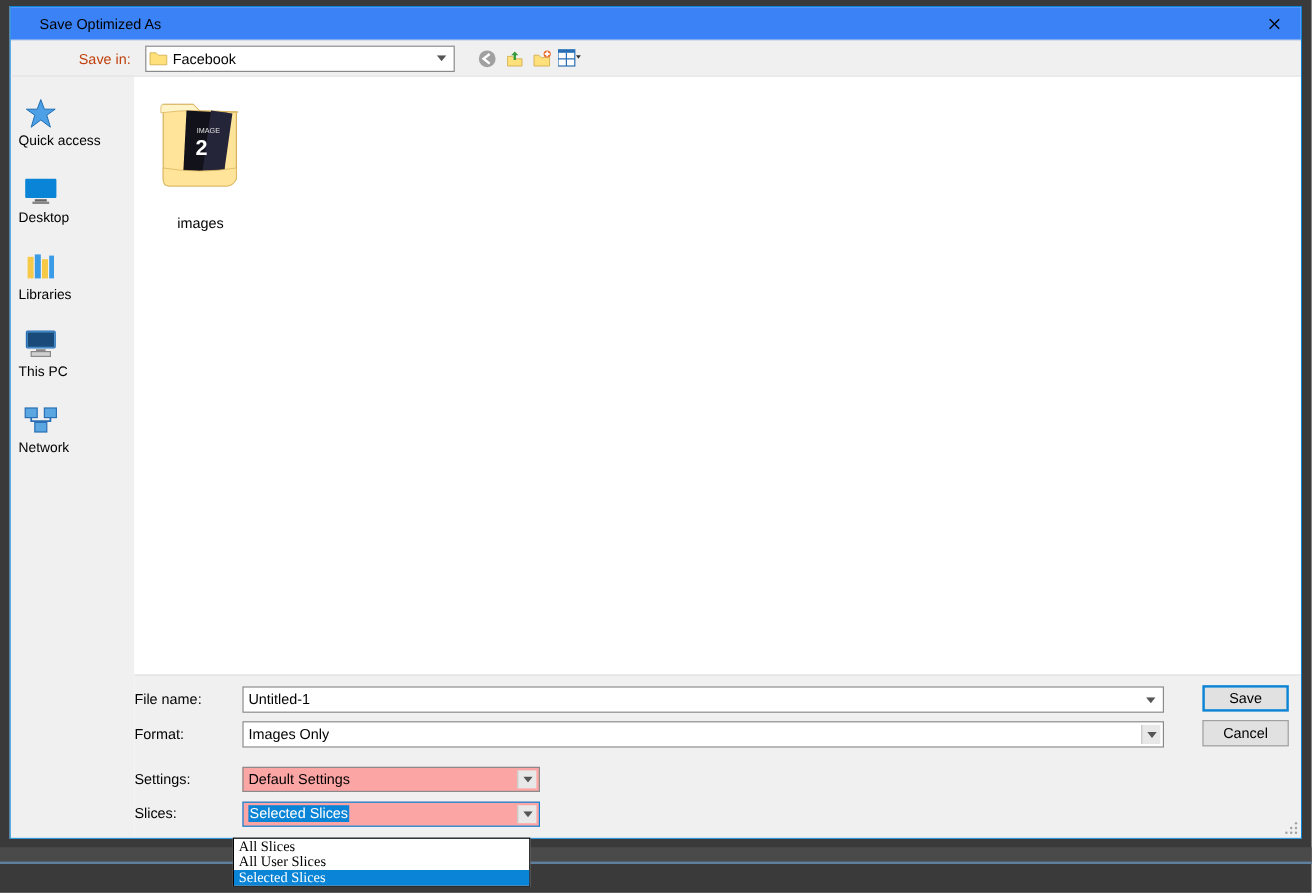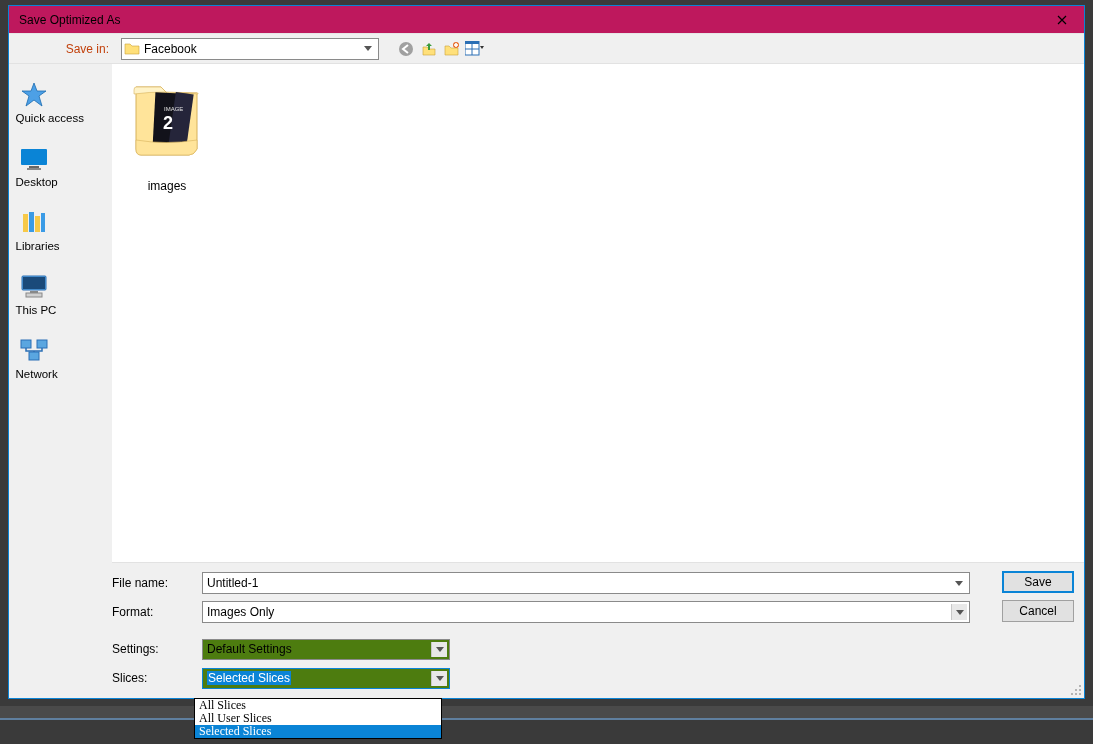--- a/index.html
+++ b/index.html
@@ -16,25 +16,25 @@
       left: 8px;
       width: 1077px;
       height: 694px;
       background: #fff;
       border: 1px solid #0a84d6;
       display: flex;
       flex-direction: column;
     }
     .titlebar {
       height: 28px;
-      background: #be185d;
+      background: #3b82f6;
       display: flex;
       align-items: center;
       justify-content: space-between;
-      padding-left: 10px;
+      padding-left: 24px;
       border-bottom: 1px solid #e6e6e6;
     }
     .titlebar-title { font-size: 12px; color: #000; }
     .close-btn {
       width: 44px; height: 28px;
       display: flex; align-items: center; justify-content: center;
       cursor: pointer;
       font-size: 14px;
     }
     .close-btn svg { width: 10px; height: 10px; }
@@ -164,21 +164,21 @@
       background: #e8e8e8;
       border-left: 1px solid #c8c8c8;
     }
     .bottom-field-filename .caret {
        background: transparent; border-left: none;
     }
     .bottom-field-med {
       width: 248px;
       height: 21px;
       border: 1px solid #8a8a8a;
-      background: #4d7c0f;
+      background: #fca5a5;
       display: flex; align-items: center;
       padding: 0 4px;
       font-size: 12px;
       position: relative;
     }
     .bottom-field-med.focused {
       border-color: #0a84d6;
     }
     .action-btn {
       width: 72px;

